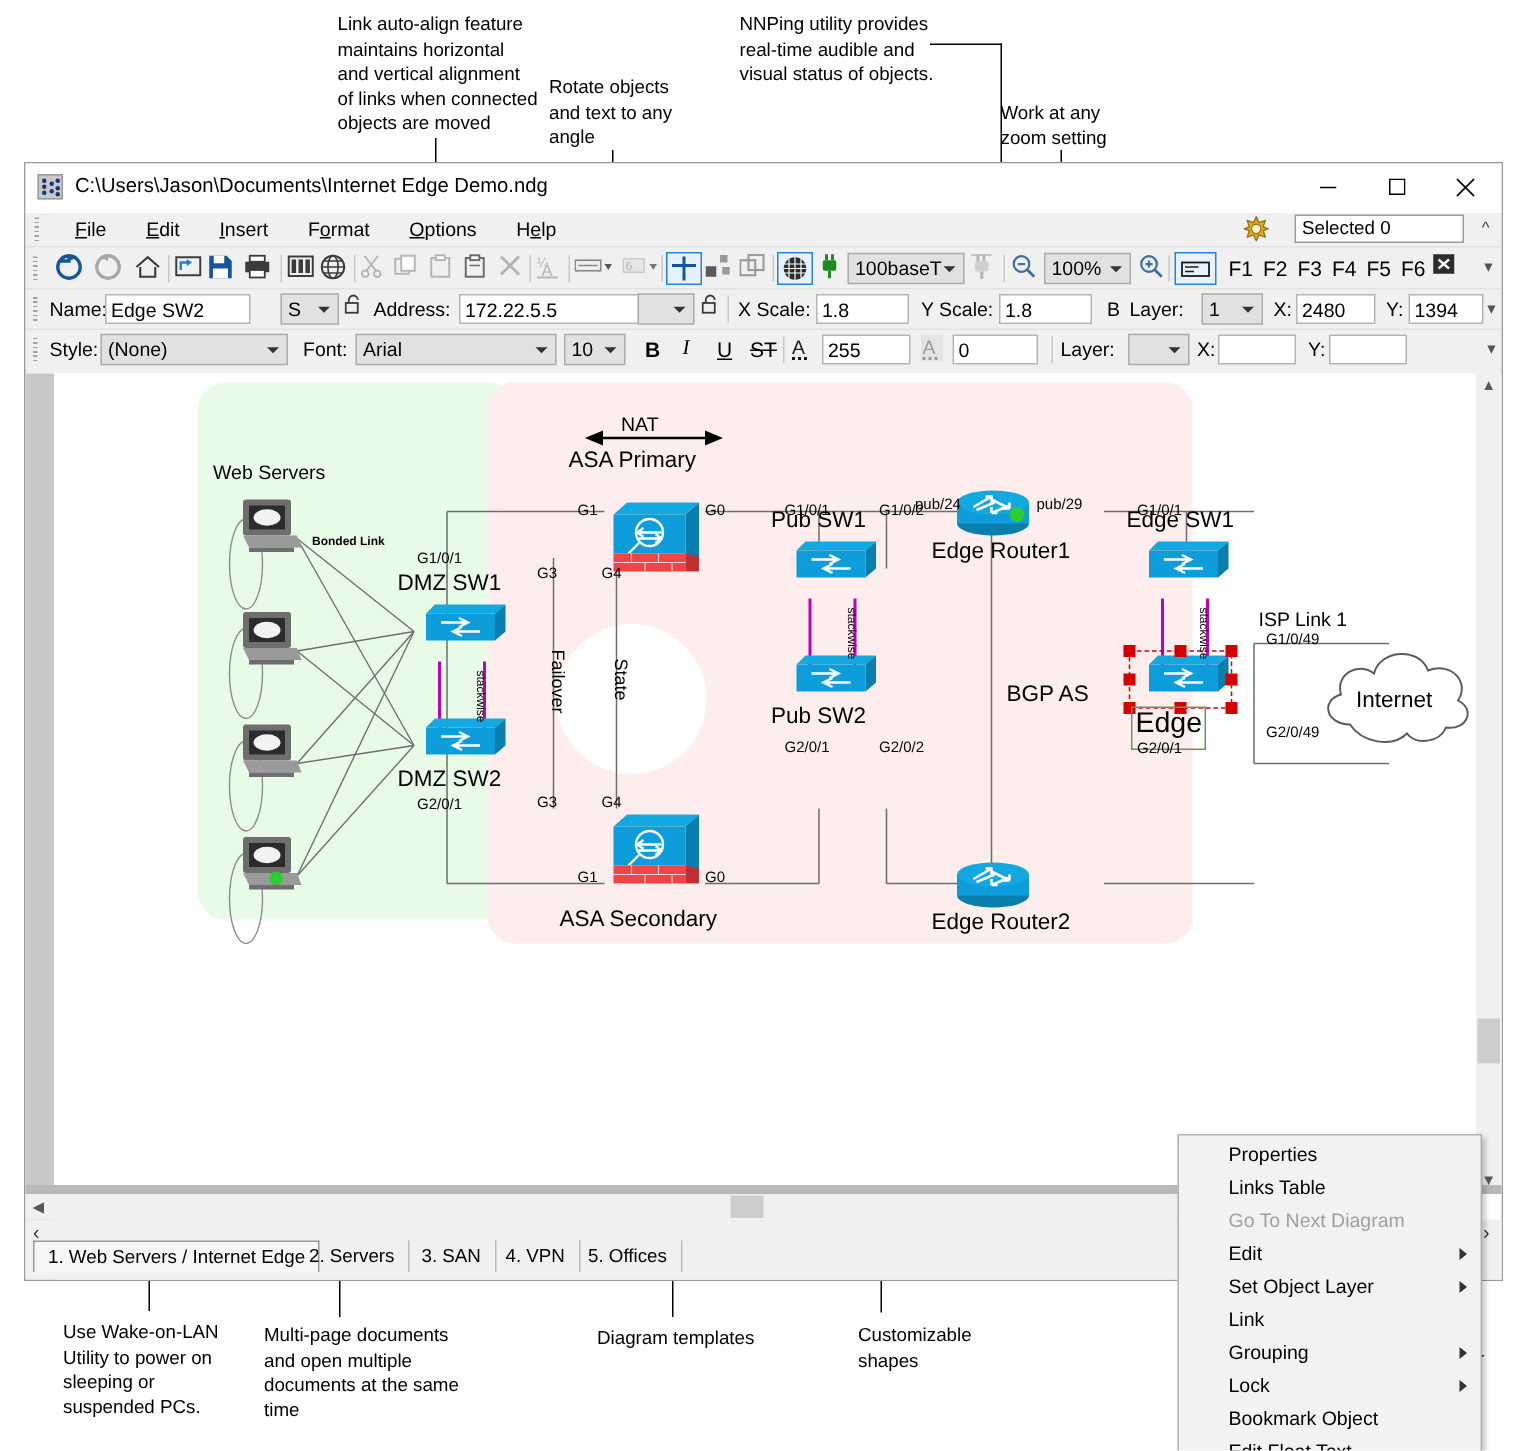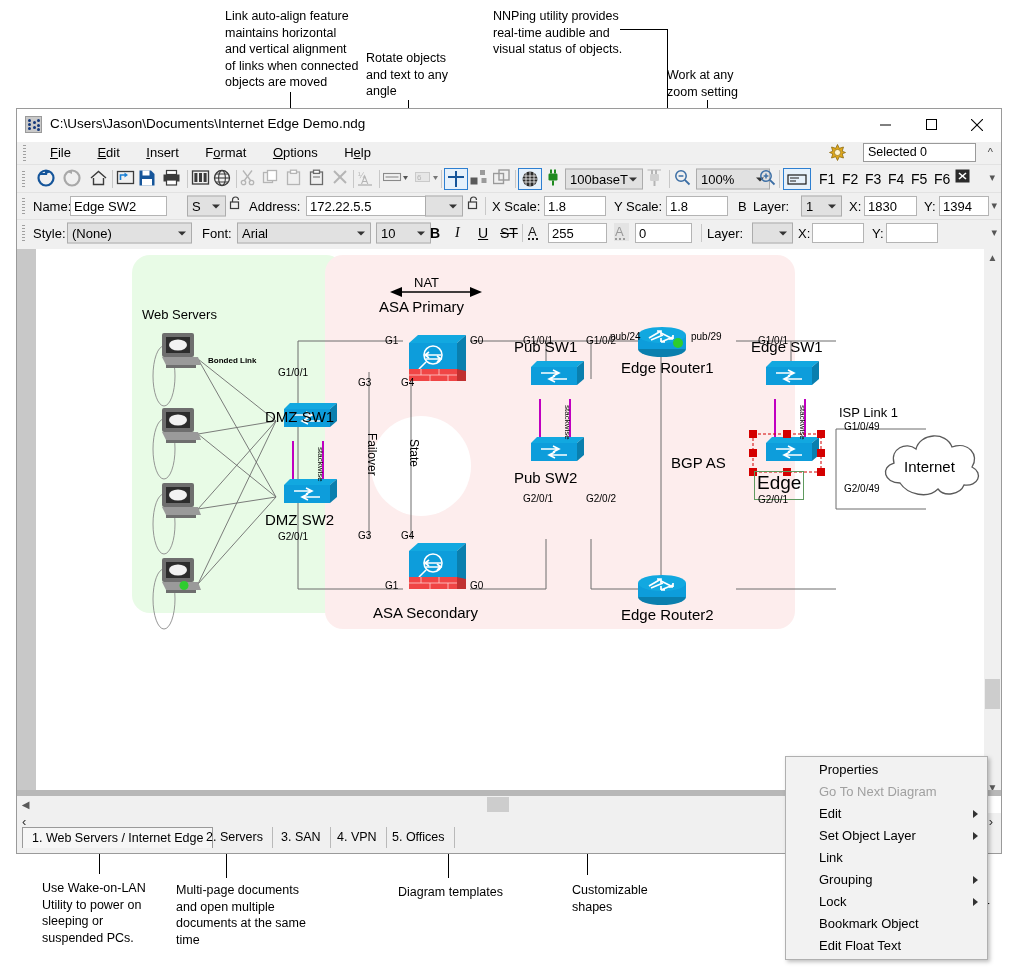--- a/index.html
+++ b/index.html
@@ -432,21 +432,21 @@
         </svg>
     </div>
     <div class="sep" style="left:652px;"></div>
     <div class="tb-icon" style="left:657px;">
       <svg width="17" height="17" viewBox="0 0 17 17">
           <circle cx="7" cy="7" r="5.2" fill="none" stroke="#3b6ea5" stroke-width="1.5"></circle>
           <line x1="4.6" y1="7" x2="9.4" y2="7" stroke="#3b6ea5" stroke-width="1.5"></line>
           <line x1="10.8" y1="10.8" x2="15.5" y2="15.5" stroke="#3b6ea5" stroke-width="1.8"></line>
         </svg>
     </div>
-    <div class="combo" style="left:679px;width:74px;">
+    <div class="combo" style="left:679px;width:58px;">
       <span class="cv">100%</span>
     </div>
     <div class="tb-icon" style="left:742px;">
       <svg width="17" height="17" viewBox="0 0 17 17">
           <circle cx="7" cy="7" r="5.2" fill="none" stroke="#3b6ea5" stroke-width="1.5"></circle>
           <line x1="4.6" y1="7" x2="9.4" y2="7" stroke="#3b6ea5" stroke-width="1.5"></line>
           <line x1="7" y1="4.6" x2="7" y2="9.4" stroke="#3b6ea5" stroke-width="1.5"></line>
           <line x1="10.8" y1="10.8" x2="15.5" y2="15.5" stroke="#3b6ea5" stroke-width="1.8"></line>
         </svg>
     </div>
@@ -511,40 +511,40 @@
     <div class="field flat" style="left:649px;width:62px;">
       <span>1.8</span>
     </div>
     <div class="lbl" style="left:721px;">B</div>
     <div class="lbl" style="left:736px;">Layer:</div>
     <div class="combo" style="left:784px;width:41px;">
       <span class="cv">1</span>
     </div>
     <div class="lbl" style="left:832px;">X:</div>
     <div class="field flat" style="left:847px;width:53px;">
-      <span>1830</span>
+      <span>2480</span>
     </div>
     <div class="lbl" style="left:907px;">Y:</div>
     <div class="field flat" style="left:922px;width:50px;">
       <span>1394</span>
     </div>
     <div class="abs" style="right:4px;top:6px;font-size:11px;color:#555;">▾</div>
   </div>
 
   <div class="toolrow" style="height:26px;">
     <div class="grip"></div>
     <div class="lbl" style="left:16px;">Style:</div>
     <div class="combo" style="left:50px;width:125px;">
       <span class="cv">(None)</span>
     </div>
     <div class="lbl" style="left:185px;">Font:</div>
     <div class="combo" style="left:220px;width:134px;">
       <span class="cv">Arial</span>
     </div>
-    <div class="combo" style="left:359px;width:55px;">
+    <div class="combo" style="left:359px;width:41px;">
       <span class="cv">10</span>
     </div>
     <div class="lbl" style="left:413px;font-weight:bold;font-size:14px;">B</div>
     <div class="lbl" style="left:438px;font-style:italic;font-family:'Liberation Serif',serif;font-size:14px;">I</div>
     <div class="lbl" style="left:461px;text-decoration:underline;font-size:14px;">U</div>
     <div class="lbl" style="left:483px;text-decoration:line-through;font-size:14px;">ST</div>
     <div class="sep" style="left:505px;"></div>
     <div class="tb-icon" style="left:510px;width:16px;">
       <svg width="15" height="18" viewBox="0 0 15 18">
           <text x="1" y="13" font-size="13" fill="#1a1a1a" font-family="sans-serif">A</text>
@@ -840,21 +840,21 @@
         <line x1="10" y1="7" x2="82" y2="7" stroke="#000" stroke-width="1.6"></line>
         <polygon points="0,7 12,2 12,12" fill="#000"></polygon>
         <polygon points="92,7 80,2 80,12" fill="#000"></polygon>
       </svg>
 
       <div class="zone-label" style="left:106px;top:58px;">Web Servers</div>
       <div class="abs" style="left:172px;top:107px;font-size:8px;font-weight:bold;color:#000;">Bonded Link</div>
       <div class="dev-label" style="left:378px;top:26px;font-size:13px;">NAT</div>
       <div class="dev-label" style="left:343px;top:49px;">ASA Primary</div>
       <div class="dev-label" style="left:337px;top:355px;">ASA Secondary</div>
-      <div class="dev-label" style="left:229px;top:131px;margin-top:28px;">DMZ SW1</div>
+      <div class="dev-label" style="left:229px;top:131px;">DMZ SW1</div>
       <div class="dev-label" style="left:229px;top:262px;">DMZ SW2</div>
       <div class="dev-label" style="left:478px;top:89px;">Pub SW1</div>
       <div class="dev-label" style="left:478px;top:220px;">Pub SW2</div>
       <div class="dev-label" style="left:715px;top:89px;">Edge SW1</div>
       <div class="dev-label" style="left:721px;top:223px;font-size:19px;">Edge</div>
       <div class="dev-label" style="left:585px;top:110px;">Edge Router1</div>
       <div class="dev-label" style="left:585px;top:357px;">Edge Router2</div>
       <div class="dev-label" style="left:635px;top:205px;">BGP AS</div>
       <div class="dev-label" style="left:868px;top:209px;">Internet</div>
       <div class="abs" style="left:803px;top:156px;font-size:13px;">ISP Link 1</div>
@@ -889,20 +889,21 @@
         <div class="tb-cell" style="left:0;top:0;width:728px;height:62px;"></div>
         <div class="tb-cell" style="left:0;top:0;width:0;height:0;border:none;"></div>
 
         <div class="abs" style="left:728px;top:0;width:1px;height:104px;background:#6f6f6f;"></div>
       </div>
       <div class="abs" style="left:38px;top:545px;width:728px;height:1px;background:#6f6f6f;"></div>
     </div>
 
     <div id="ctxmenu">
       <div class="mi">Properties</div>
+      <div class="mi">Links Table</div>
       <div class="mi dim">Go To Next Diagram</div>
       <div class="mi"><span>Edit</span><span class="sub"></span></div>
       <div class="mi"><span>Set Object Layer</span><span class="sub"></span></div>
       <div class="mi">Link</div>
       <div class="mi"><span>Grouping</span><span class="sub"></span></div>
       <div class="mi"><span>Lock</span><span class="sub"></span></div>
       <div class="mi">Bookmark Object</div>
       <div class="mi">Edit Float Text</div>
 
     </div>

